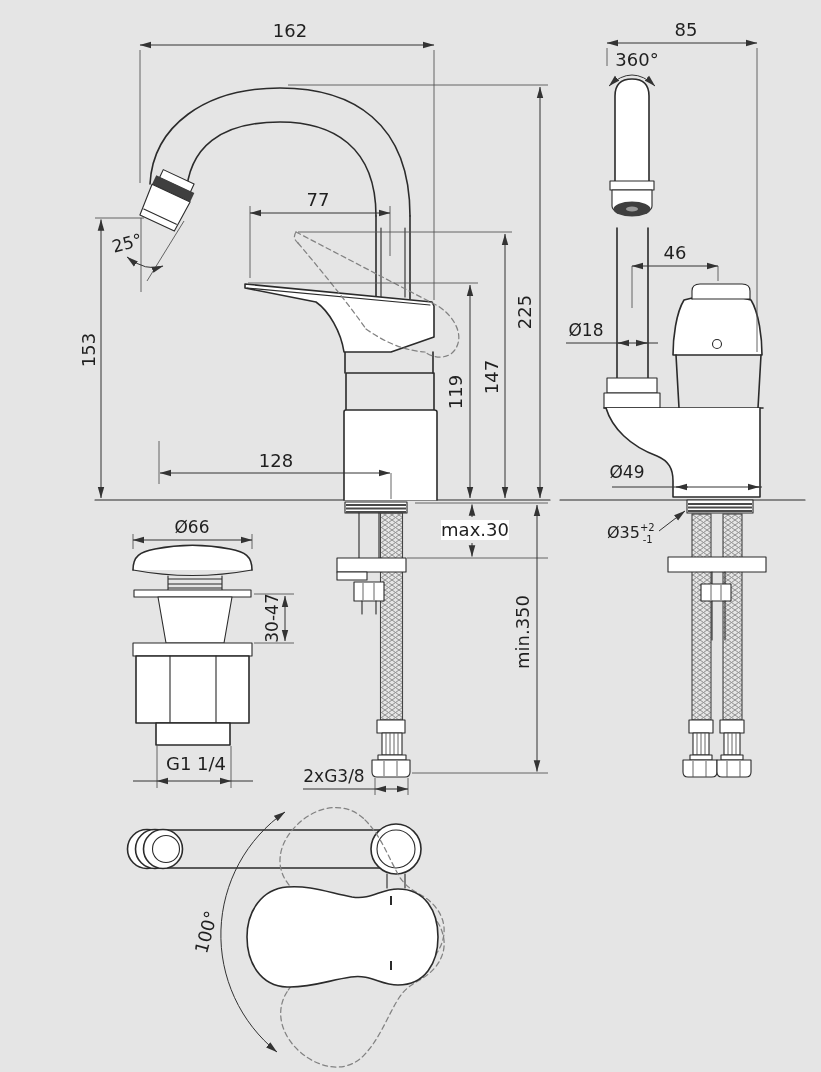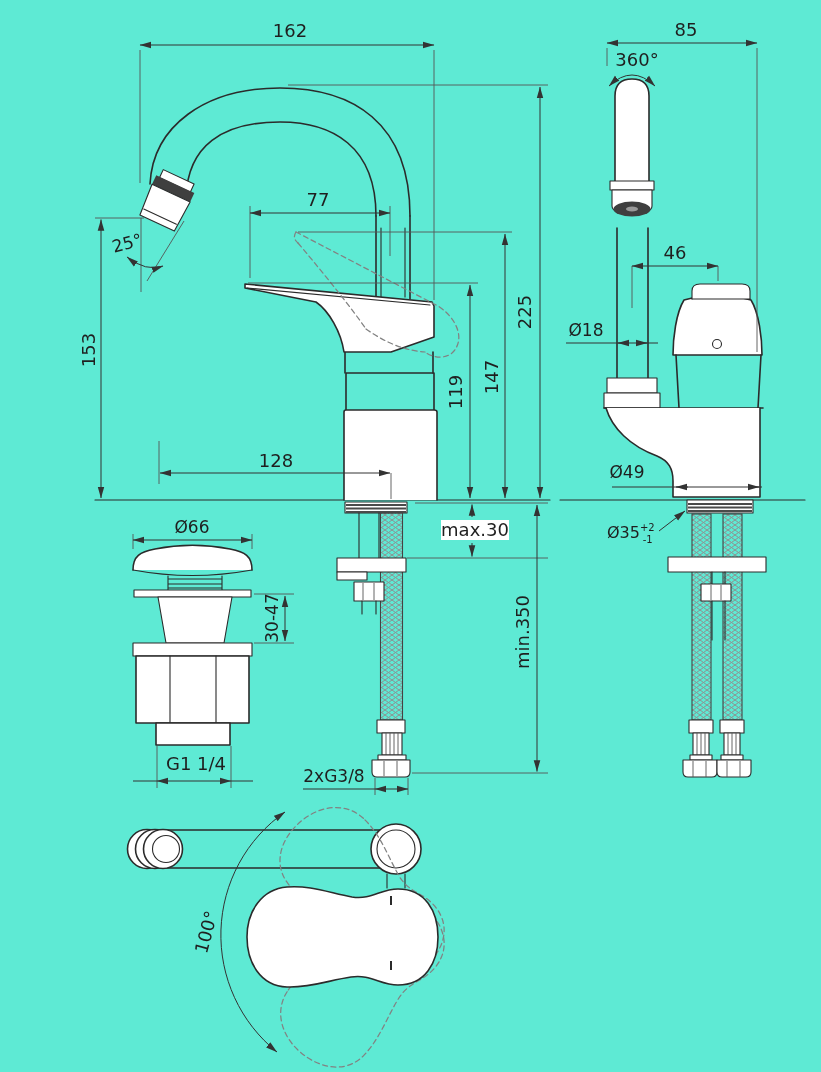--- a/index.html
+++ b/index.html
@@ -1,16 +1,16 @@
 <!DOCTYPE html>
 <html><head>
 <meta charset="utf-8">
 <style>
   html,body{margin:0;padding:0;background:#fff;}
-  .stage{width:821px;height:1072px;position:relative;background:#5eead4;overflow:hidden;}
+  .stage{width:821px;height:1072px;position:relative;background:#e5e5e5;overflow:hidden;}
   svg{display:block;}
   svg text{font-family:"DejaVu Sans","Liberation Sans",sans-serif;fill:#1f1f1f;}
   .t18{font-size:18px;}
   .t17{font-size:17px;}
   .t16{font-size:16px;}
   .t10{font-size:10px;}
   .ol{stroke:#2b2b2b;stroke-width:1.6;fill:none;stroke-linejoin:round;stroke-linecap:round;}
   .ol2{stroke:#2b2b2b;stroke-width:1.1;fill:none;stroke-linejoin:round;stroke-linecap:round;}
   .wf{fill:#ffffff;}
   .df{fill:#3f3f3f;stroke:none;}

